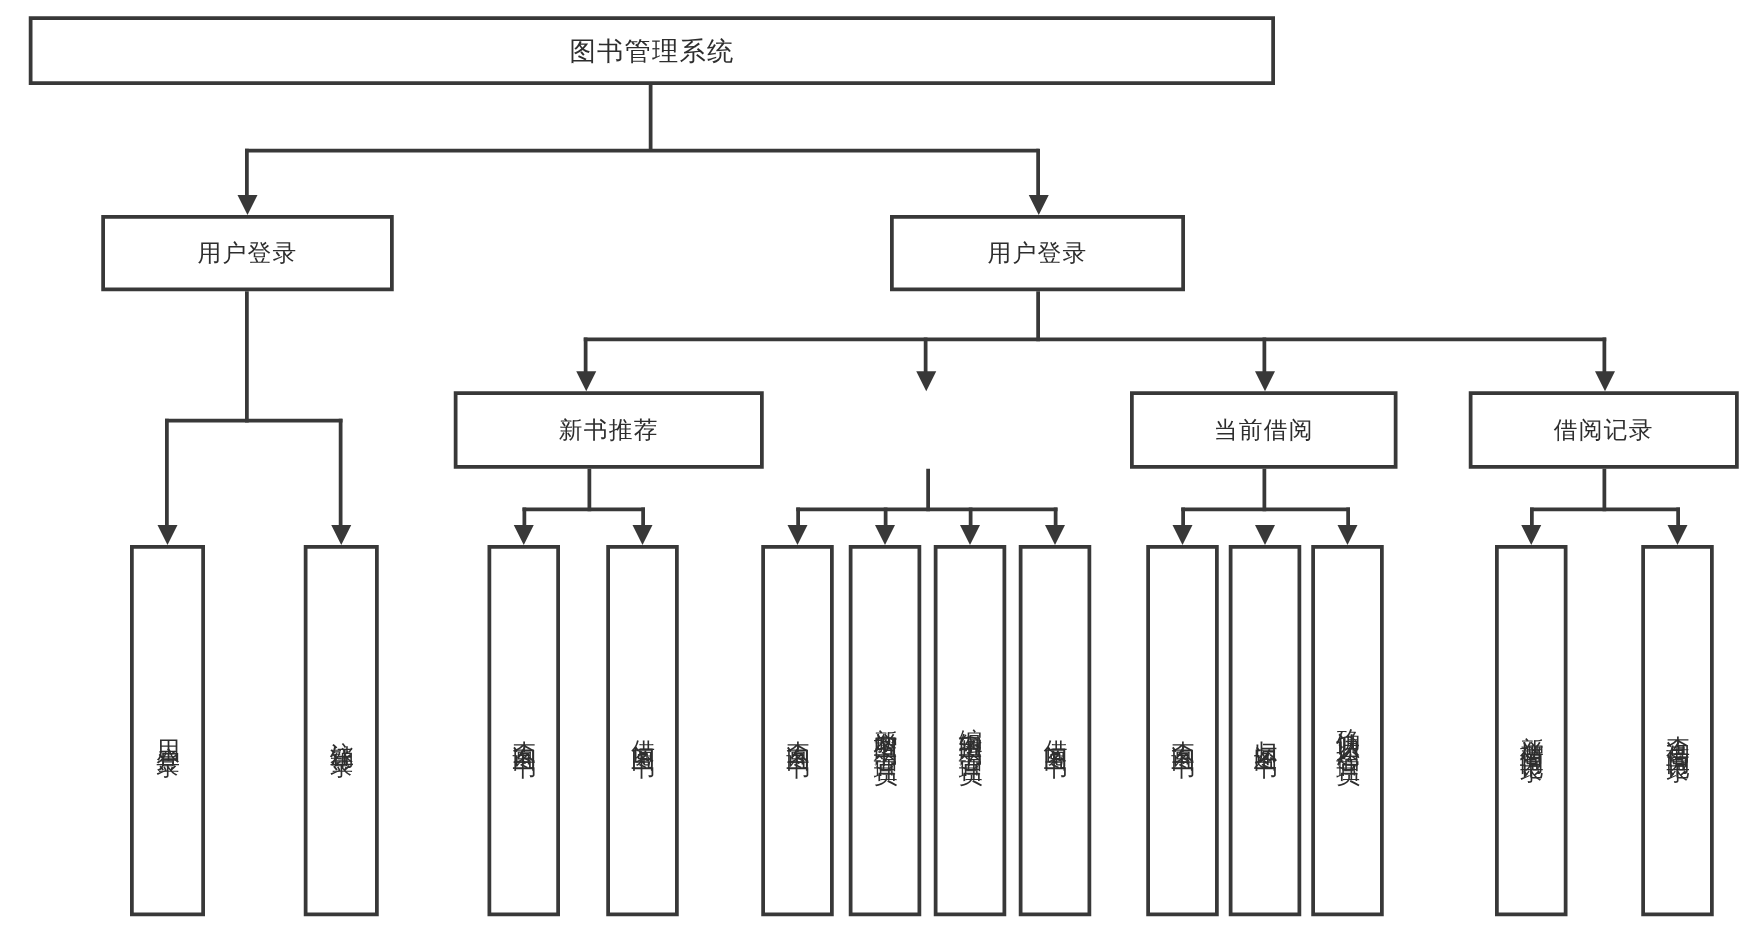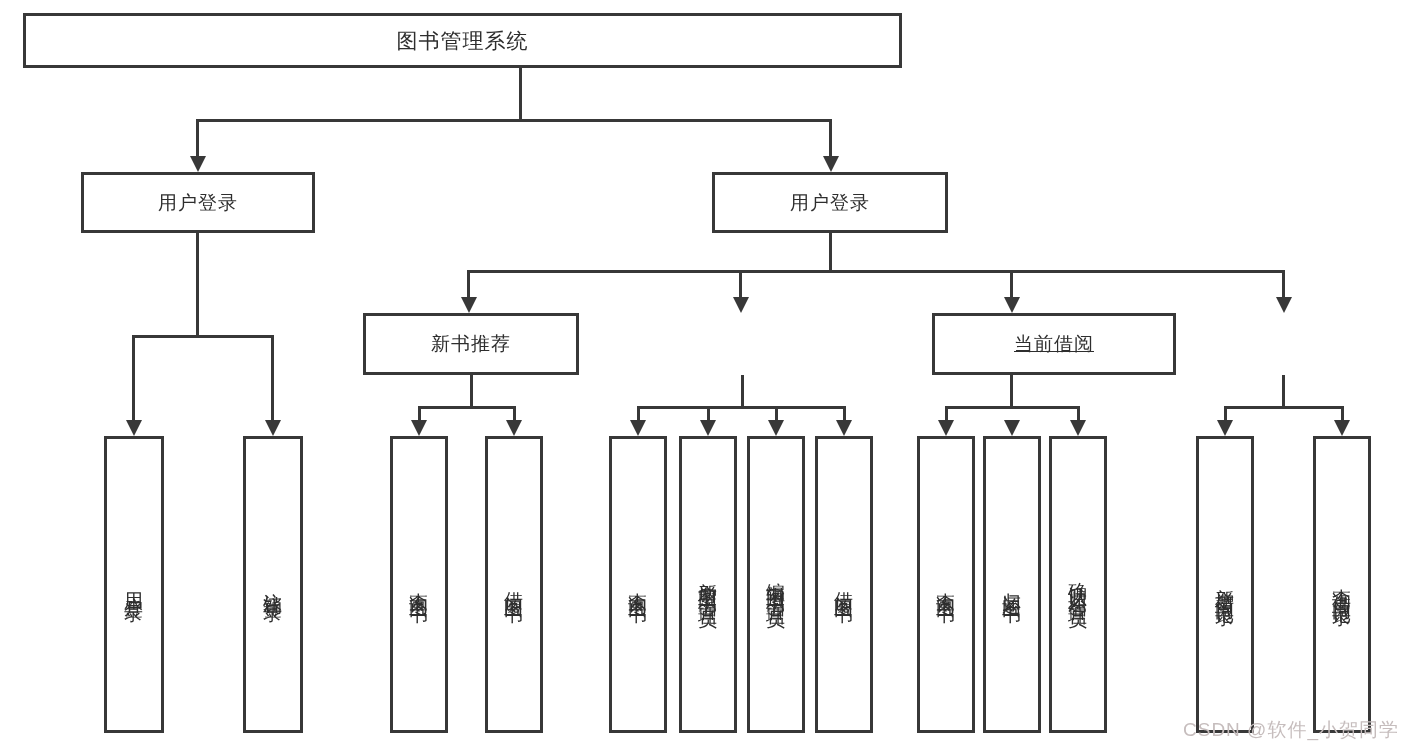--- a/index.html
+++ b/index.html
@@ -53,36 +53,39 @@
     color:#c6bdbd;
     letter-spacing:1px;
     white-space:nowrap;
   }
 </style>
 </head>
 <body>
 
 <div id="canvas">
 
-  <div class="node root" style="left:23px;top:13px;width:879px;height:55px;">
+  <div class="node root" style="left:23px;top:13px;width:997px;height:55px;">
     <span>图书管理系统</span>
   </div>
 
   <div class="node" style="left:81px;top:172px;width:234px;height:61px;">
     <span>用户登录</span>
   </div>
   <div class="node" style="left:712px;top:172px;width:236px;height:61px;">
     <span>用户登录</span>
   </div>
 
-  <div class="node" style="left:363px;top:313px;width:216px;height:62px;">
+  <div class="node" style="left:363px;top:313px;width:248px;height:62px;">
     <span>新书推荐</span>
   </div>
-  <div class="node" style="left:932px;top:313px;width:244px;height:62px;text-decoration:underline;">
+  <div class="node" style="left:904px;top:313px;width:214px;height:62px;">
     <span>当前借阅</span>
+  </div>
+  <div class="node" style="left:1175px;top:313px;width:216px;height:62px;">
+    <span>借阅记录</span>
   </div>
 
   <div class="leaf" style="left:104px;top:436px;width:60px;height:297px;">
     <span>用户登录</span>
   </div>
   <div class="leaf" style="left:243px;top:436px;width:60px;height:297px;">
     <span>注销登录</span>
   </div>
 
   <div class="leaf" style="left:390px;top:436px;width:58px;height:297px;">
@@ -173,15 +176,14 @@
   <div class="arrow" style="left:1004px;top:420px;"></div>
   <div class="arrow" style="left:1070px;top:420px;"></div>
 
   <div class="vline" style="left:1282px;top:375px;height:34px;"></div>
   <div class="hline" style="left:1224px;top:406px;width:120px;"></div>
   <div class="vline" style="left:1224px;top:406px;height:15px;"></div>
   <div class="vline" style="left:1341px;top:406px;height:15px;"></div>
   <div class="arrow" style="left:1217px;top:420px;"></div>
   <div class="arrow" style="left:1334px;top:420px;"></div>
 
-  <div class="watermark">CSDN @软件_小贺同学</div>
 
 </div>
 
 </body></html>

